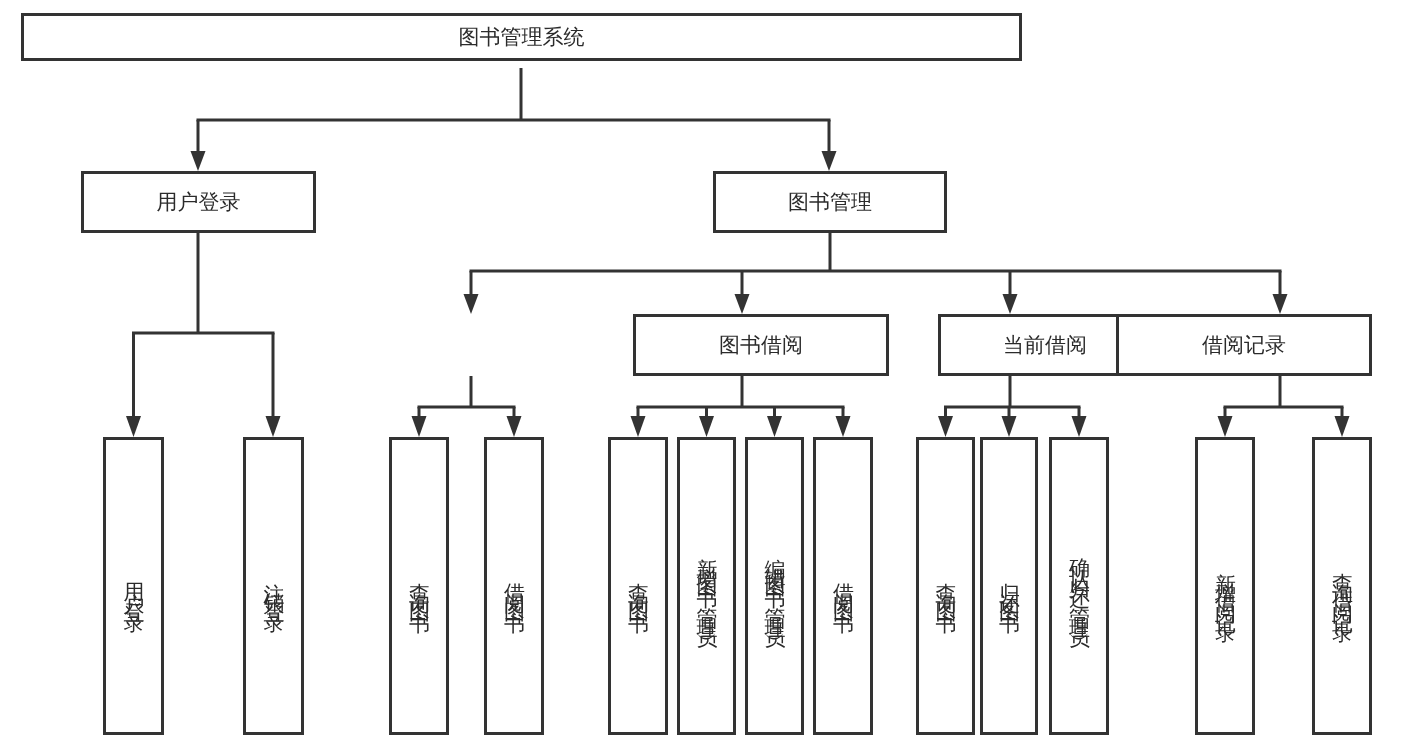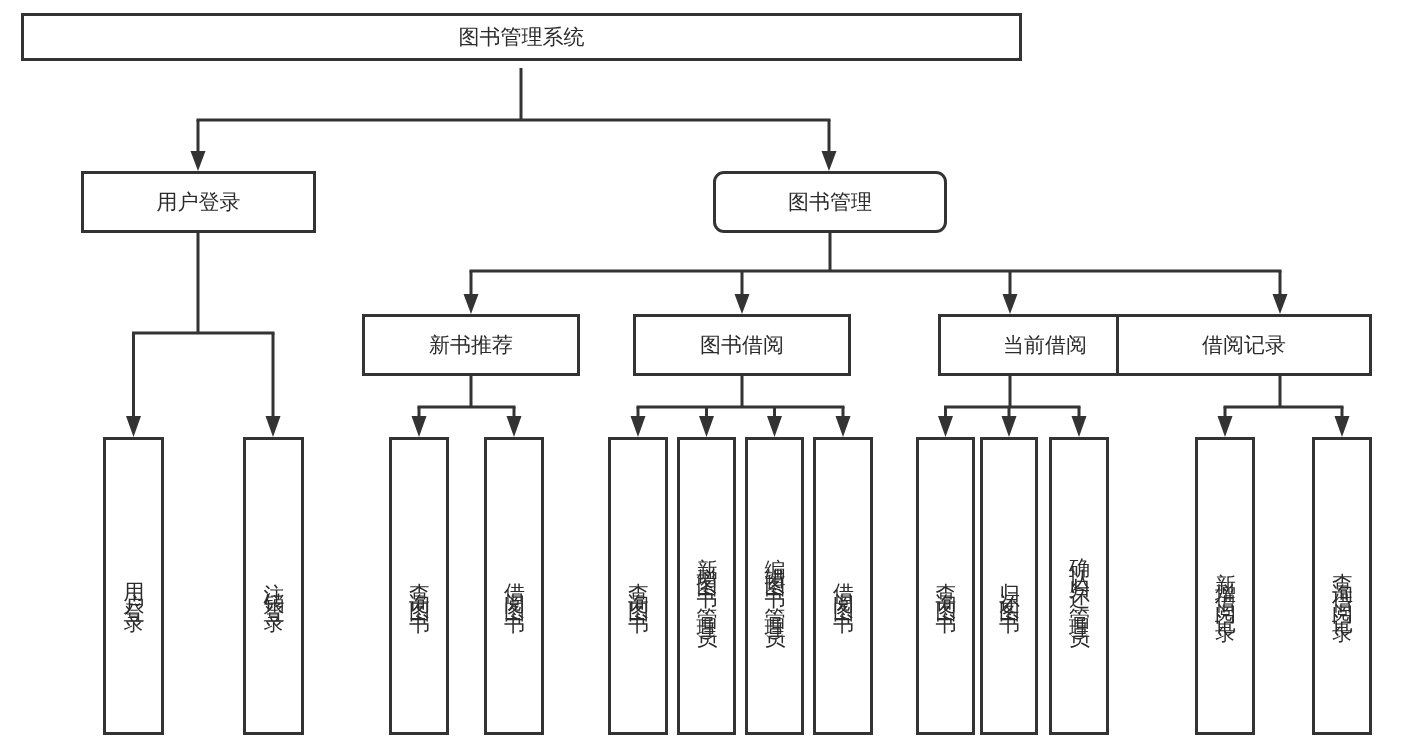--- a/index.html
+++ b/index.html
@@ -122,24 +122,23 @@
       <polygon points="1001.5,416 1016.5,416 1009,437"></polygon>
       <polygon points="1071.5,416 1086.5,416 1079,437"></polygon>
       <polygon points="1217.5,416 1232.5,416 1225,437"></polygon>
       <polygon points="1334.5,416 1349.5,416 1342,437"></polygon>
     </g>
   </svg>
 
   <div class="node" style="left:21px; top:13px; width:1001px; height:48px;">图书管理系统</div>
 
   <div class="node" style="left:81px; top:171px; width:235px; height:62px;">用户登录</div>
-  <div class="node" style="left:713px; top:171px; width:234px; height:62px;border-radius:11px;">图书管理</div>
+  <div class="node" style="left:713px; top:171px; width:234px; height:62px;">图书管理</div>
 
-  <div class="node" style="left:362px; top:314px; width:218px; height:62px;">新书推荐</div>
-  <div class="node" style="left:633px; top:314px; width:218px; height:62px;text-align:right;">图书借阅</div>
+  <div class="node" style="left:633px; top:314px; width:256px; height:62px;text-align:right;">图书借阅</div>
   <div class="node" style="left:903px; top:314px; width:214px; height:62px;margin-left:35px;">当前借阅</div>
   <div class="node" style="left:1116px; top:314px; width:256px; height:62px;">借阅记录</div>
 
   <div class="node leaf" style="left:103px; top:437px; width:61px; height:298px;">
     <span class="vtext">用户登录</span>
   </div>
   <div class="node leaf" style="left:243px; top:437px; width:61px; height:298px;">
     <span class="vtext">注销登录</span>
   </div>
 

